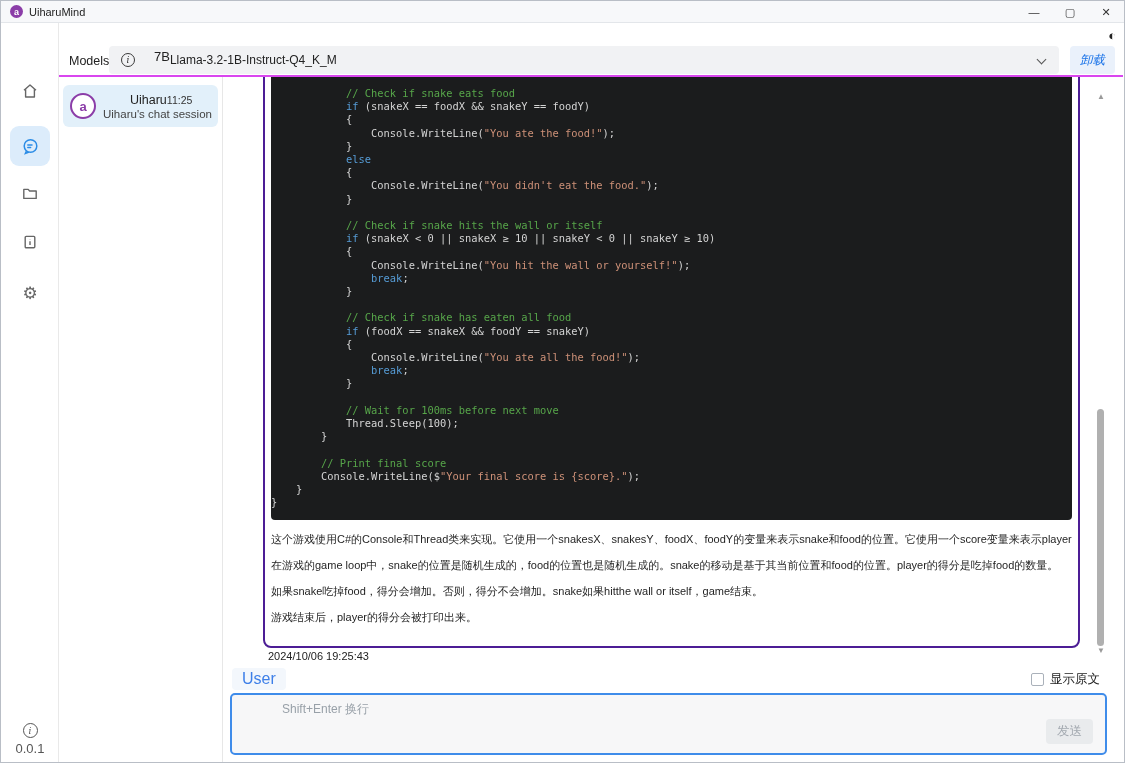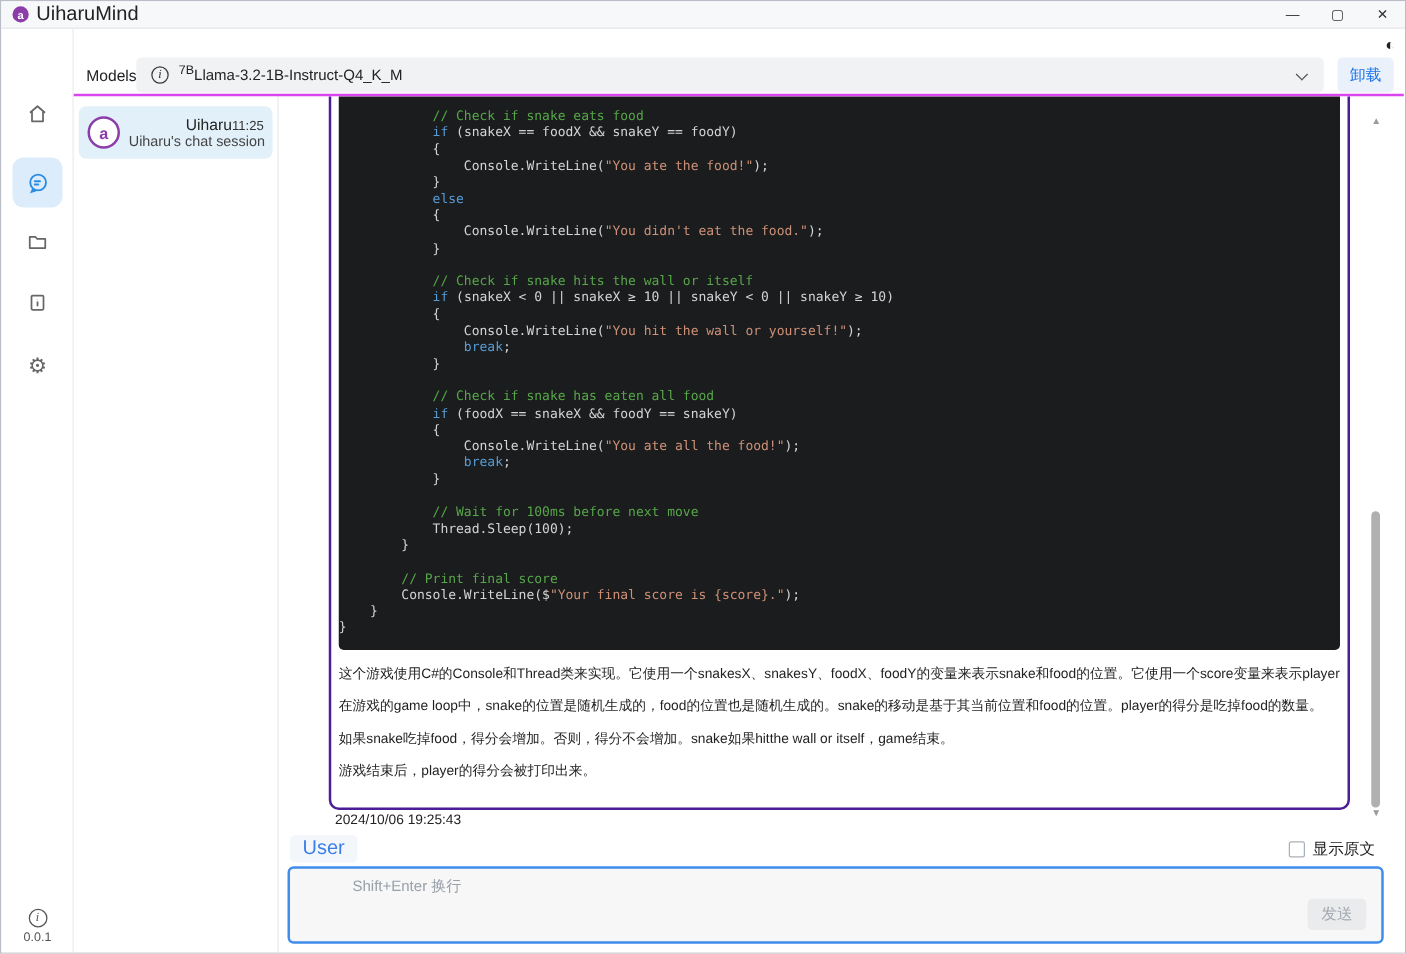--- a/index.html
+++ b/index.html
@@ -4,51 +4,51 @@
 <style>
   * { margin:0; padding:0; box-sizing:border-box; }
   html,body { width:1125px; height:763px; background:#eee; }
   body { font-family:"Liberation Sans","DejaVu Sans",sans-serif; }
   .window { position:relative; width:1125px; height:763px; background:#fff; border:1px solid #b9bec6; overflow:hidden; }
 
   
   .titlebar { position:absolute; left:0; top:0; width:100%; height:22px; background:#f7f8fa; border-bottom:1px solid #e3e6ea; display:flex; align-items:center; padding-left:9px; z-index:30; }
   .logo { border-radius:50%; background:#8b3da8; color:#fff; display:inline-flex; align-items:center; justify-content:center; font-weight:bold; }
   .logo-sm { width:13px; height:13px; font-size:9px; }
-  .title-text { font-size:16px; color:#222; margin-left:6px; }
+  .title-text { font-size:11px; color:#222; margin-left:6px; }
   .win-controls { position:absolute; right:0; top:0; height:22px; display:flex; }
   .win-controls span { width:36px; height:22px; line-height:22px; text-align:center; font-size:11px; color:#333; cursor:default; }
   .theme-toggle { position:absolute; right:8px; top:27px; font-size:13px; color:#222; z-index:25; }
 
   
   .sidebar { position:absolute; left:0; top:22px; bottom:0; width:58px; background:#fff; border-right:1px solid #e9e9e9; }
   .nav-item { position:absolute; left:9px; width:40px; height:40px; border-radius:9px; display:flex; align-items:center; justify-content:center; color:#666; }
   .nav-item.active { background:#dcecfb; color:#2b8ce6; }
   .nav-item svg { display:block; }
   .gear-glyph { font-size:17px; color:#666; font-family:"DejaVu Sans",sans-serif; }
   .about { position:absolute; left:0; bottom:6px; width:58px; text-align:center; color:#555; }
   .info-circle { display:inline-flex; width:15px; height:15px; border:1.2px solid #555; border-radius:50%; align-items:center; justify-content:center; font-size:9px; font-style:italic; font-family:"DejaVu Serif",serif; }
-  .version { font-size:10px; color:#555; margin-top:3px; }
+  .version { font-size:13px; color:#555; margin-top:3px; }
 
   
   .topbar { position:absolute; left:58px; right:1px; top:22px; height:54px; background:#fff; border-bottom:2px solid #d946ef; z-index:10; }
   .models-label { position:absolute; left:10px; top:31px; font-size:12.5px; color:#222; }
   .model-select { position:absolute; left:50px; right:64px; top:23px; height:28px; background:#f1f2f4; border-radius:4px; display:flex; align-items:center; padding:0 12px; cursor:pointer; }
   .mi-info { width:14px; height:14px; border:1.2px solid #3a3a3a; border-radius:50%; display:inline-flex; align-items:center; justify-content:center; font-size:9px; font-style:italic; font-family:"DejaVu Serif",serif; color:#333; }
-  .model-badge { font-size:10px; color:#222; position:relative; top:-4px; margin-left:8px; }
+  .model-badge { font-size:13px; color:#222; position:relative; top:-4px; margin-left:19px; }
   .model-name { font-size:12px; color:#222; }
   .chevron { position:absolute; right:14px; top:10px; width:7px; height:7px; border-right:1.6px solid #555; border-bottom:1.6px solid #555; transform:rotate(45deg); }
-  .unload-btn { position:absolute; right:8px; top:23px; height:28px; line-height:28px; padding:0 10px; background:#eaf1fb; color:#1a73e8; font-size:12.5px; border-radius:4px; cursor:pointer; }
+  .unload-btn { position:absolute; right:8px; top:23px; height:28px; line-height:28px; padding:0 10px; background:#eaf1fb; color:#1a73e8; font-size:12.5px; border-radius:4px; cursor:pointer;font-style:italic; }
 
   
   .chatlist { position:absolute; left:58px; top:76px; width:164px; bottom:0; background:#fff; border-right:1px solid #e7e7e7; }
   .chat-item { position:absolute; left:4px; right:4px; top:8px; height:42px; background:#e2f0fa; border-radius:6px; display:flex; align-items:center; padding:0 7px; cursor:pointer; }
   .avatar { width:26px; height:26px; border-radius:50%; background:#fff; border:2.5px solid #8b3da8; color:#8b3da8; display:flex; align-items:center; justify-content:center; font-weight:bold; font-size:13px; flex:none; }
   .chat-meta { flex:1; margin-left:7px; min-width:0; }
-  .chat-row1 { display:flex; justify-content:flex-end; align-items:baseline; }
+  .chat-row1 { display:flex; justify-content:flex-start; align-items:baseline;margin-left:27px; }
   .chat-name { font-size:12.5px; color:#222; }
   .chat-time { font-size:10.5px; color:#333; }
   .chat-sub { font-size:11.5px; color:#444; margin-top:1px; white-space:nowrap; }
 
   
   .main { position:absolute; left:222px; top:76px; right:0; bottom:0; background:#fff; overflow:hidden; }
   .msg-box { position:absolute; left:40px; top:-20px; width:817px; height:591px; border:2px solid #4c1d95; border-radius:8px; background:#fff; padding:8px 6px; }
   .code-block { background:#1b1c1d; border-radius:4px; padding:20px 10px 10px 0; overflow:hidden; }
   .code-line { font-family:"DejaVu Sans Mono","Liberation Mono",monospace; font-size:10.4px; line-height:13.2px; white-space:pre; color:#d4d4d4; }
   .tok-c { color:#57a64a; }

